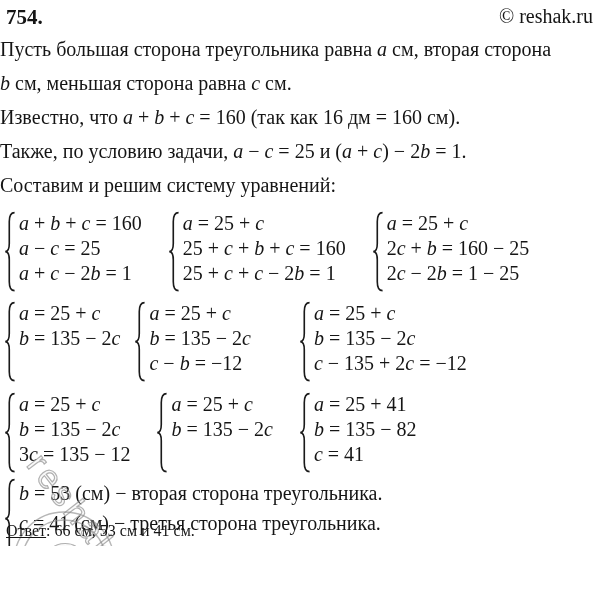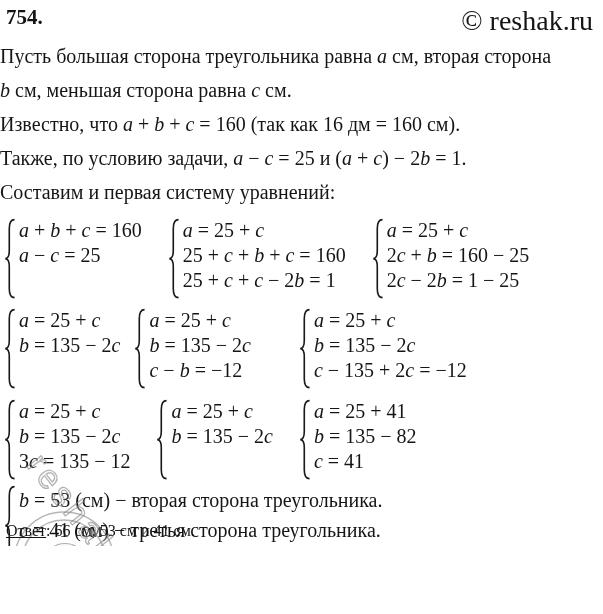--- a/index.html
+++ b/index.html
@@ -12,21 +12,21 @@
     color: #151515;
     overflow: hidden;
   }
   .header {
     display: flex;
     justify-content: space-between;
     align-items: flex-start;
     padding: 5px 10px 0 6px;
   }
   .problem-number { font-weight: bold; font-size: 21px; }
-  .copyright { font-size: 28px; }
+  .copyright { font-size: 20px; }
   .text-line {
     font-size: 20px;
     line-height: 34px;
     white-space: nowrap;
   }
   .text-line i, .eq-line i {
     font-style: italic;
     font-family: "Liberation Serif", serif;
   }
   #intro { margin-top: 2px; }
@@ -96,33 +96,34 @@
     <span class="copyright">© reshak.ru</span>
   </div>
 
   <div id="intro">
     <div class="text-line">Пусть большая сторона треугольника равна <i>a</i> см, вторая сторона</div>
     <div class="text-line"><i>b</i> см, меньшая сторона равна <i>c</i> см.</div>
   </div>
 
   <div class="text-line">Известно, что  <i>a</i> + <i>b</i> + <i>c</i> = 160 (так как 16 дм = 160 см).</div>
   <div class="text-line">Также, по условию задачи,  <i>a</i> − <i>c</i> = 25  и  (<i>a</i> + <i>c</i>) − 2<i>b</i> = 1.</div>
-  <div class="text-line">Составим и первая систему уравнений:</div>
+  <div class="text-line">Составим и решим систему уравнений:</div>
 
   <div id="systems">
       <div class="sys-row r0">
         <div class="system">
           <span class="sys-brace">
             <svg viewBox="0 0 16 100" preserveAspectRatio="none">
               <path d="M13 2 Q6.5 2 6.5 13 L6.5 40 Q6.5 50 1.5 50 Q6.5 50 6.5 60 L6.5 87 Q6.5 98 13 98" fill="none" stroke="#1a1a1a" stroke-width="2"></path>
             </svg>
           </span>
           <div class="sys-lines">
             <div class="eq-line"><i>a</i> + <i>b</i> + <i>c</i> = 160</div>
             <div class="eq-line"><i>a</i> − <i>c</i> = 25</div>
+            <div class="eq-line"><i>a</i> + <i>c</i> − 2<i>b</i> = 1</div>
           </div>
         </div>
         <div class="system">
           <span class="sys-brace">
             <svg viewBox="0 0 16 100" preserveAspectRatio="none">
               <path d="M13 2 Q6.5 2 6.5 13 L6.5 40 Q6.5 50 1.5 50 Q6.5 50 6.5 60 L6.5 87 Q6.5 98 13 98" fill="none" stroke="#1a1a1a" stroke-width="2"></path>
             </svg>
           </span>
           <div class="sys-lines">
             <div class="eq-line"><i>a</i> = 25 + <i>c</i></div>

